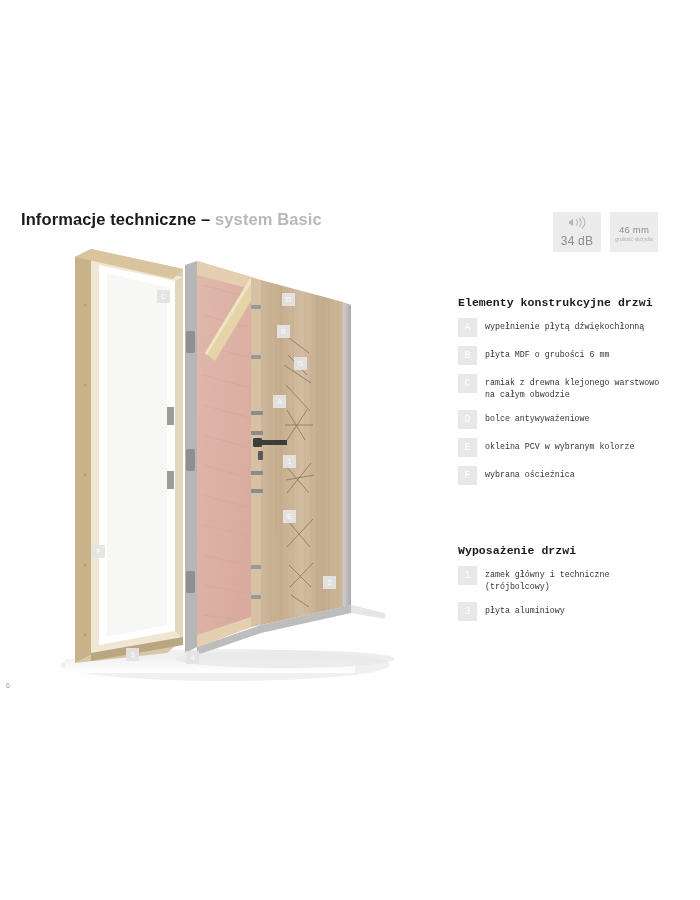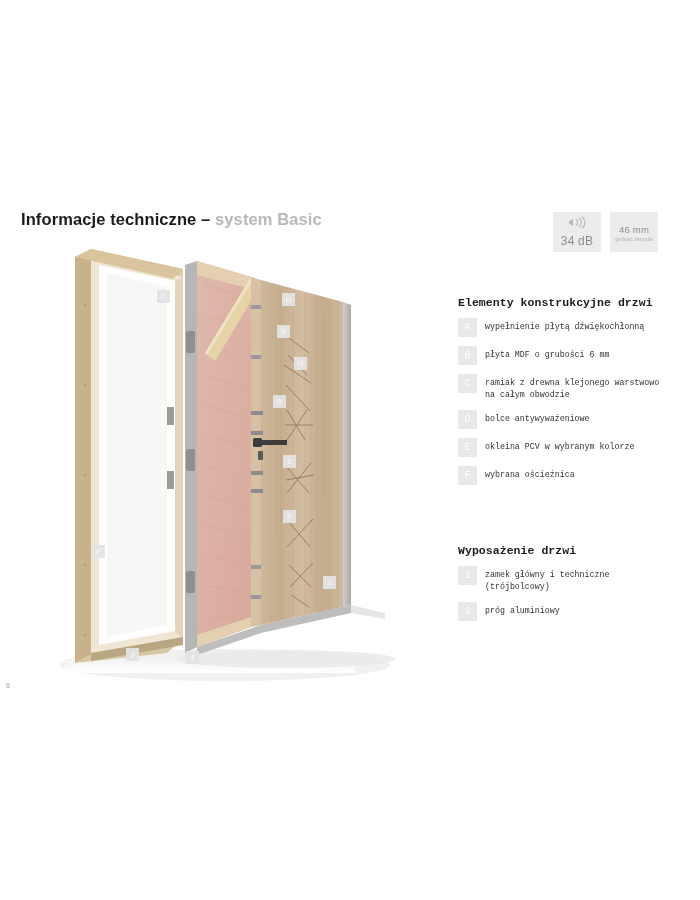--- a/index.html
+++ b/index.html
@@ -205,21 +205,21 @@
 
   <div class="section" id="section-equipment">
     <div class="section-title">Wyposażenie drzwi</div>
 
     <div class="legend-row">
       <div class="chip">1</div>
       <div class="legend-text">zamek główny i techniczne (trójbolcowy)</div>
     </div>
     <div class="legend-row">
       <div class="chip">3</div>
-      <div class="legend-text">próg aluminiowy</div>
+      <div class="legend-text">płyta aluminiowy</div>
     </div>
   </div>
 
   <div class="page-number">6</div>
 
   <div class="illus">
     <svg width="400" height="460" viewBox="0 0 400 460">
       <defs>
         <linearGradient id="woodDoor" x1="0" y1="0" x2="1" y2="0">
           <stop offset="0" stop-color="#cdb79a"></stop>

